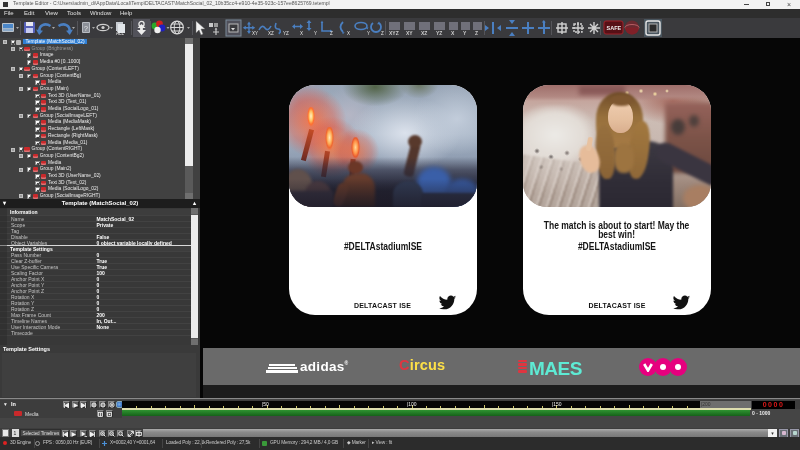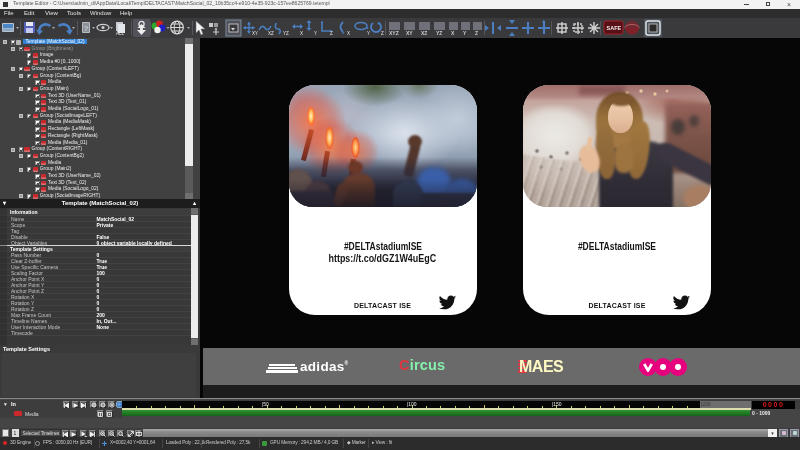--- a/index.html
+++ b/index.html
@@ -495,21 +495,20 @@
      <div class="pb" style="left:0px;top:106px;width:44px;height:16px;background:#35303e;filter:blur(1.5px)"></div>
 
      <div class="pb" style="left:128px;top:82px;width:34px;height:30px;border-radius:50% 50% 20% 20%;background:#3a5fa8;filter:blur(2.4px)"></div>
      <div class="pb" style="left:156px;top:94px;width:34px;height:28px;border-radius:50% 50% 0 0;background:#37589c;filter:blur(2.4px)"></div>
      <div class="pb" style="left:104px;top:96px;width:30px;height:26px;border-radius:50% 50% 0 0;background:#303a52;filter:blur(1.3px)"></div>
      <div class="pb" style="left:132px;top:108px;width:56px;height:14px;background:#2c3248;filter:blur(1.2px)"></div>
      <div class="pb" style="left:0;top:94px;width:188px;height:28px;background:linear-gradient(180deg,rgba(30,28,40,0),rgba(30,28,40,.55) 70%,rgba(28,26,38,.7))"></div>
 
    </div>
    <div class="ct" style="top:156px;font-size:10px"><span class="cin">#DELTAstadiumISE</span></div>
-   <div class="ct" style="top:167px;font-size:10.5px"><span class="cin">https://t.co/dGZ1W4uEgC</span></div>
    <div class="brand">DELTACAST ISE</div>
    <svg class="bird" viewBox="0 0 24 20">
           <path fill="#111" d="M23 2.6c-.8.4-1.7.6-2.6.8A4.6 4.6 0 0 0 22.4.9c-.9.5-1.9.9-2.9 1.1A4.5 4.5 0 0 0 11.7 5c0 .4 0 .7.1 1A12.8 12.8 0 0 1 2.5 1.3a4.5 4.5 0 0 0 1.4 6A4.4 4.4 0 0 1 1.8 6.8v.1c0 2.2 1.5 4 3.6 4.4a4.7 4.7 0 0 1-2 .1 4.5 4.5 0 0 0 4.2 3.1A9 9 0 0 1 .9 16.4 12.7 12.7 0 0 0 7.8 18c8.3 0 12.8-6.9 12.8-12.8v-.6c.9-.6 1.6-1.4 2.4-2z"></path>
         </svg>
  </div>
  <div class="card" style="left:323px">
    <div class="photo" id="ph2">
      <div class="pb" style="left:0;top:0;width:188px;height:122px;background:
        radial-gradient(ellipse 70px 55px at 24px 66px, rgba(238,234,230,.95), rgba(238,234,230,0) 80%),
        radial-gradient(ellipse 45px 40px at 178px 40px, rgba(122,78,66,.9), rgba(122,78,66,0) 80%),
@@ -548,45 +547,46 @@
      <div class="pb" style="left:73px;top:40px;width:19px;height:54px;border-radius:45%;background:linear-gradient(180deg,#97703e,#8a6336);transform:rotate(-4deg);filter:blur(1.1px)"></div>
      <div class="pb" style="left:106px;top:36px;width:20px;height:58px;border-radius:45%;background:linear-gradient(180deg,#a2783f,#8f6838);transform:rotate(7deg);filter:blur(1.1px)"></div>
      <div class="pb" style="left:91px;top:58px;width:20px;height:30px;border-radius:42%;background:#9d7440;filter:blur(1.4px)"></div>
 
      <div class="pb" style="left:85px;top:15px;width:25px;height:33px;border-radius:50% 50% 46% 46%;background:linear-gradient(180deg,#efcdb0,#e5bf9e 60%,#d9ae8e 100%);filter:blur(.5px)"></div>
      <div class="pb" style="left:87px;top:10px;width:23px;height:11px;border-radius:50%;background:#7e5730;filter:blur(.9px)"></div>
 
      <div class="pb" style="left:57px;top:60px;width:19px;height:28px;border-radius:45%;background:#e6bc9a;transform:rotate(-18deg);filter:blur(.9px)"></div>
      <div class="pb" style="left:64px;top:52px;width:5px;height:14px;border-radius:2px;background:#e8c2a0;transform:rotate(10deg);filter:blur(.5px)"></div>
    </div>
+   <div class="ct" style="top:135.5px;font-size:10px;line-height:9.5px"><span class="cin">The match is about to start! May the<br>best win!</span></div>
    <div class="ct" style="top:156px;font-size:10px"><span class="cin">#DELTAstadiumISE</span></div>
    <div class="brand">DELTACAST ISE</div>
    <svg class="bird" viewBox="0 0 24 20">
           <path fill="#111" d="M23 2.6c-.8.4-1.7.6-2.6.8A4.6 4.6 0 0 0 22.4.9c-.9.5-1.9.9-2.9 1.1A4.5 4.5 0 0 0 11.7 5c0 .4 0 .7.1 1A12.8 12.8 0 0 1 2.5 1.3a4.5 4.5 0 0 0 1.4 6A4.4 4.4 0 0 1 1.8 6.8v.1c0 2.2 1.5 4 3.6 4.4a4.7 4.7 0 0 1-2 .1 4.5 4.5 0 0 0 4.2 3.1A9 9 0 0 1 .9 16.4 12.7 12.7 0 0 0 7.8 18c8.3 0 12.8-6.9 12.8-12.8v-.6c.9-.6 1.6-1.4 2.4-2z"></path>
         </svg>
  </div>
  <div class="a" style="left:3px;top:347px;width:597px;height:13px;background:#1d1d1d"></div>
  <div class="a" id="sp">
 
    <div class="a" style="left:63px;top:15.5px;width:32px;height:10px">
      <div class="a" style="left:3px;top:0.5px;width:26px;height:2.2px;background:#fff"></div>
      <div class="a" style="left:1.5px;top:3.7px;width:29px;height:2.2px;background:#fff"></div>
      <div class="a" style="left:0px;top:6.9px;width:32px;height:2.2px;background:#fff"></div>
    </div>
    <div class="a" style="left:97px;top:11px;font-size:13.5px;font-weight:bold;color:#fff;letter-spacing:0.3px">adidas<span style="font-size:5px;vertical-align:6px">®</span></div>
 
-   <div class="a" style="left:196px;top:9px;font-size:14.5px;font-weight:bold;letter-spacing:0.2px"><span style="color:#e03540">C</span><span style="color:#86efac">ircus</span></div>
+   <div class="a" style="left:196px;top:9px;font-size:14.5px;font-weight:bold;letter-spacing:0.2px"><span style="color:#e03540">C</span><span style="color:#fde047">ircus</span></div>
 
    <div class="a" style="left:315px;top:11.5px;width:9px;height:14px">
      <div class="a" style="left:0;top:0;width:9px;height:2.6px;background:#e03540;border-radius:1.3px"></div>
      <div class="a" style="left:0;top:3.6px;width:9px;height:2.6px;background:#e03540;border-radius:1.3px"></div>
      <div class="a" style="left:0;top:7.2px;width:9px;height:2.6px;background:#e03540;border-radius:1.3px"></div>
      <div class="a" style="left:0;top:10.8px;width:9px;height:2.6px;background:#e03540;border-radius:1.3px"></div>
    </div>
-   <div class="a" style="left:316px;top:10px;font-size:16px;font-weight:bold;color:#fef9c3;letter-spacing:-0.5px">MAES</div>
+   <div class="a" style="left:326px;top:10px;font-size:19px;font-weight:bold;color:#5eead4;letter-spacing:-0.5px">MAES</div>
 
    <div class="a" style="left:436px;top:10px;width:50px;height:18px">
      <div class="a" style="left:0;top:0;width:18px;height:18px;border-radius:50%;background:#e6007e"></div>
      <div class="a" style="left:15px;top:0;width:18px;height:18px;border-radius:50%;background:#e6007e"></div>
      <div class="a" style="left:30px;top:0;width:18px;height:18px;border-radius:50%;background:#e6007e"></div>
      <svg style="position:absolute;left:3.5px;top:5px" width="12" height="9">
             <path d="M1.2 1 l3.8 6.5 3.8 -6.5" stroke="#fff" stroke-width="2.6" fill="none"></path>
           </svg>
      <div class="a" style="left:20.8px;top:5.8px;width:6.5px;height:6.5px;border-radius:50%;background:#fff"></div>
      <div class="a" style="left:35.8px;top:5.8px;width:6.5px;height:6.5px;border-radius:50%;background:#fff"></div>

